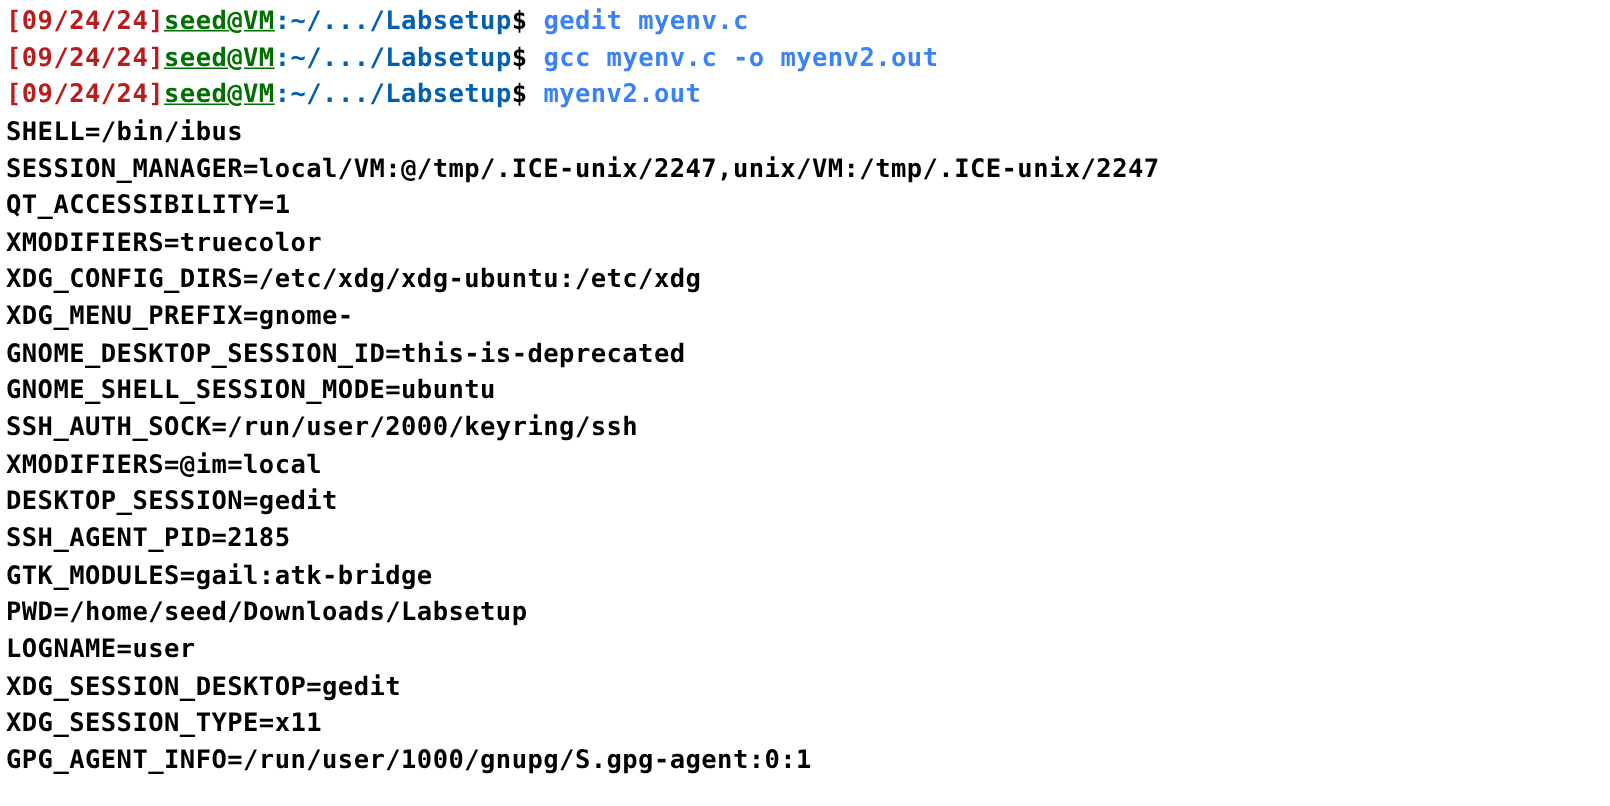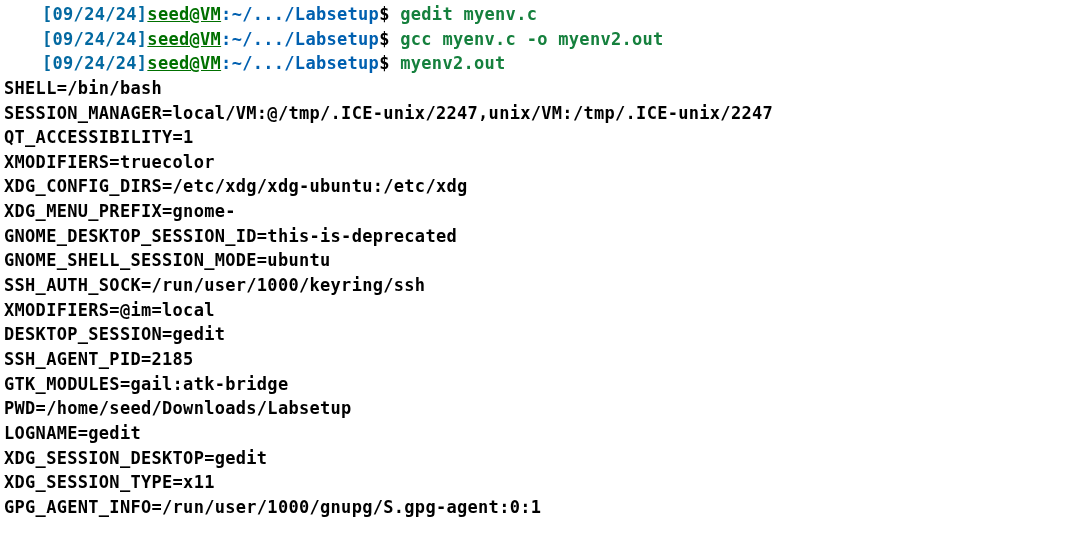--- a/index.html
+++ b/index.html
@@ -15,68 +15,67 @@
       line-height: 1.45;
       padding: 2px 4px;
       letter-spacing: 0.3px;
       white-space: nowrap;
       overflow: hidden;
     }
     .line {
       display: block;
     }
     .bracket {
-      color: #0369a1;
-      margin-left: 38px;
+      color: #b91c1c;
     }
     .user-host {
       color: #007000;
       text-decoration: underline;
     }
     .colon {
       color: #0060b0;
     }
     .path {
       color: #0060b0;
     }
     .dollar {
       color: #000000;
     }
     .cmd {
-      color: #15803d;
+      color: #3b82f6;
     }
     .output {
       color: #000000;
     }
   </style>
 </head>
 <body>
 
 <div class="line">
   <span class="bracket">[09/24/24]</span><span class="user-host">seed@VM</span><span class="colon">:</span><span class="path">~/.../Labsetup</span><span class="dollar">$</span> <span class="cmd">gedit myenv.c</span>
 </div>
 
 <div class="line">
   <span class="bracket">[09/24/24]</span><span class="user-host">seed@VM</span><span class="colon">:</span><span class="path">~/.../Labsetup</span><span class="dollar">$</span> <span class="cmd">gcc myenv.c -o myenv2.out</span>
 </div>
 
 <div class="line">
   <span class="bracket">[09/24/24]</span><span class="user-host">seed@VM</span><span class="colon">:</span><span class="path">~/.../Labsetup</span><span class="dollar">$</span> <span class="cmd">myenv2.out</span>
 </div>
 
-<div class="line output">SHELL=/bin/bash</div>
+<div class="line output">SHELL=/bin/ibus</div>
 <div class="line output">SESSION_MANAGER=local/VM:@/tmp/.ICE-unix/2247,unix/VM:/tmp/.ICE-unix/2247</div>
 <div class="line output">QT_ACCESSIBILITY=1</div>
 <div class="line output">XMODIFIERS=truecolor</div>
 <div class="line output">XDG_CONFIG_DIRS=/etc/xdg/xdg-ubuntu:/etc/xdg</div>
 <div class="line output">XDG_MENU_PREFIX=gnome-</div>
 <div class="line output">GNOME_DESKTOP_SESSION_ID=this-is-deprecated</div>
 <div class="line output">GNOME_SHELL_SESSION_MODE=ubuntu</div>
-<div class="line output">SSH_AUTH_SOCK=/run/user/1000/keyring/ssh</div>
+<div class="line output">SSH_AUTH_SOCK=/run/user/2000/keyring/ssh</div>
 <div class="line output">XMODIFIERS=@im=local</div>
 <div class="line output">DESKTOP_SESSION=gedit</div>
 <div class="line output">SSH_AGENT_PID=2185</div>
 <div class="line output">GTK_MODULES=gail:atk-bridge</div>
 <div class="line output">PWD=/home/seed/Downloads/Labsetup</div>
-<div class="line output">LOGNAME=gedit</div>
+<div class="line output">LOGNAME=user</div>
 <div class="line output">XDG_SESSION_DESKTOP=gedit</div>
 <div class="line output">XDG_SESSION_TYPE=x11</div>
 <div class="line output">GPG_AGENT_INFO=/run/user/1000/gnupg/S.gpg-agent:0:1</div>
 
 </body></html>

